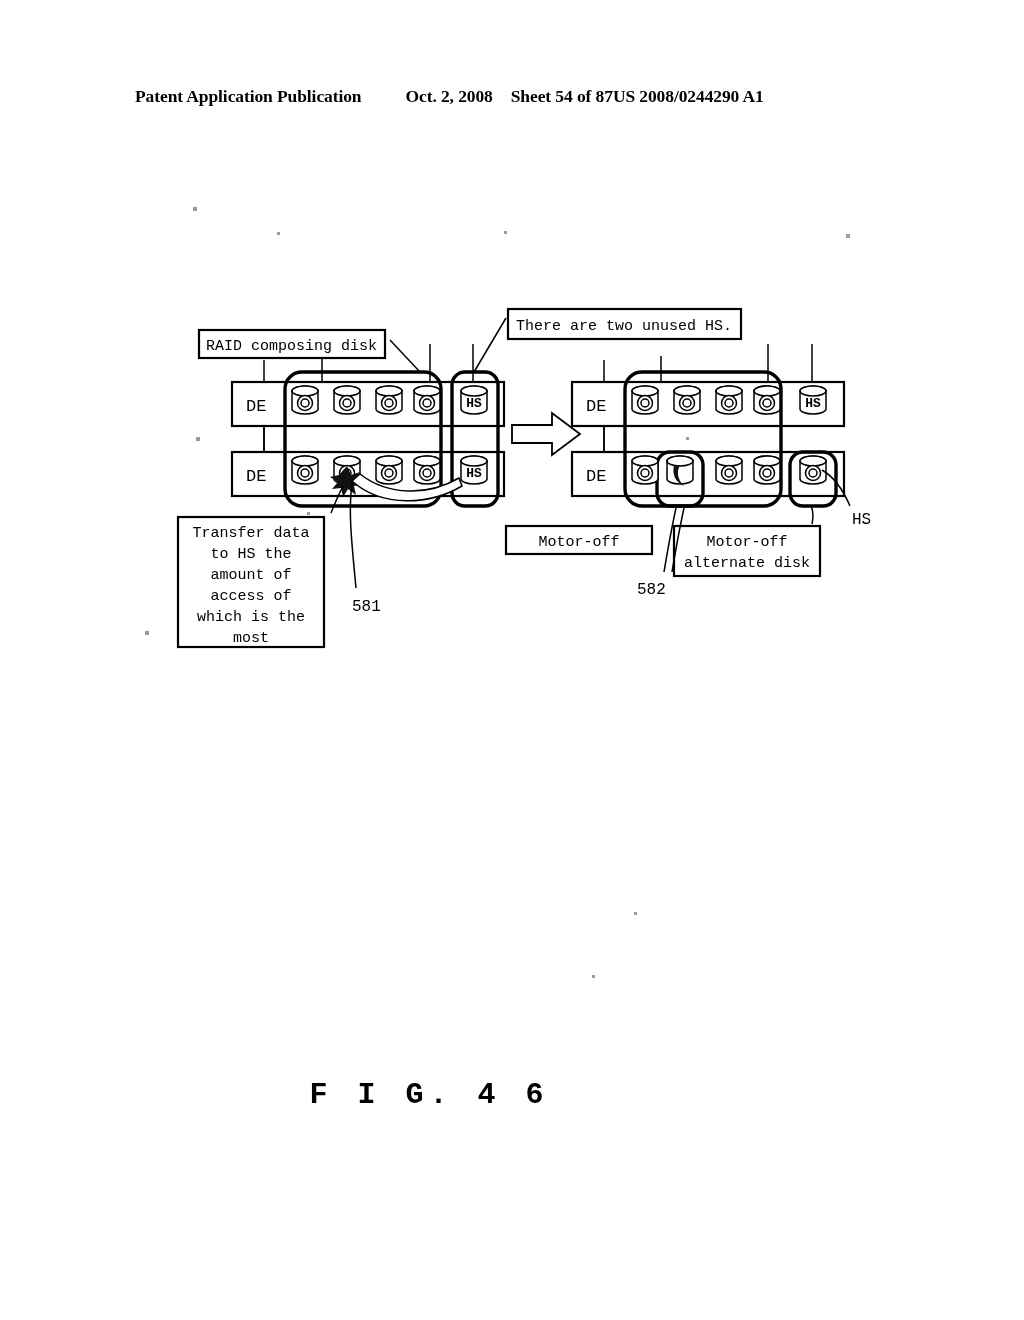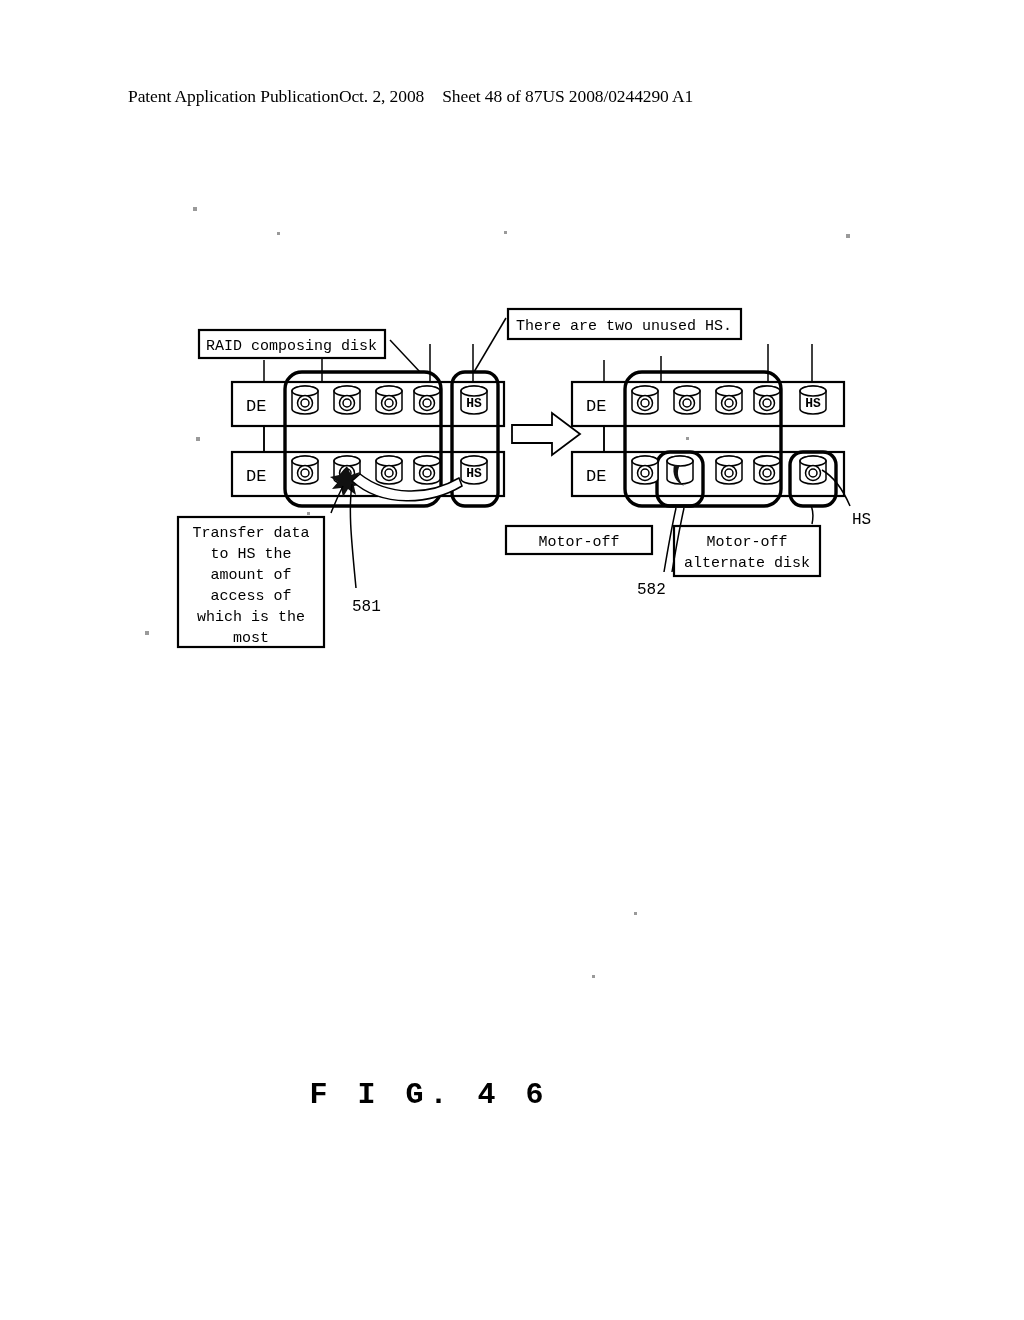--- a/index.html
+++ b/index.html
@@ -13,33 +13,33 @@
     position: relative;
     font-family: "Liberation Serif", serif;
     color: #000000;
     overflow: hidden;
   }
 
   
   .page-header {
     position: absolute;
     top: 86px;
-    left: 128px;
+    left: 135px;
     width: 768px;
     height: 26px;
     font-family: "Liberation Serif", serif;
-    font-weight: normal;
+    font-weight: bold;
     font-size: 17.5px;
     letter-spacing: -0.1px;
     white-space: nowrap;
     display: flex;
     align-items: baseline;
   }
   .hdr-pub     { }
-  .hdr-date    { }
+  .hdr-date    { margin-left: 44px; }
   .hdr-sheet   { margin-left: 18px; }
   .hdr-patno   { }
 
   
   .fig-caption {
     position: absolute;
     top: 1078px;
     left: 0;
     width: 859px;
     text-align: center;
@@ -75,21 +75,21 @@
   .fill-solid    { fill: #111; stroke: none; }
 
   .speck { fill: #9a9a9a; }
 </style>
 </head>
 <body>
 
 <div class="page-header">
   <span class="hdr-pub">Patent Application Publication</span>
   <span class="hdr-date">Oct. 2, 2008</span>
-  <span class="hdr-sheet">Sheet 48 of 87</span>
+  <span class="hdr-sheet">Sheet 54 of 87</span>
   <span class="hdr-patno">US 2008/0244290 A1</span>
 </div>
 
 <svg id="diagram" viewBox="0 0 1024 1320" width="1024" height="1320">
 
   <g>
     <rect class="speck" x="193" y="207" width="4" height="4"></rect>
     <rect class="speck" x="277" y="232" width="3" height="3"></rect>
     <rect class="speck" x="504" y="231" width="3" height="3"></rect>
     <rect class="speck" x="846" y="234" width="4" height="4"></rect>

